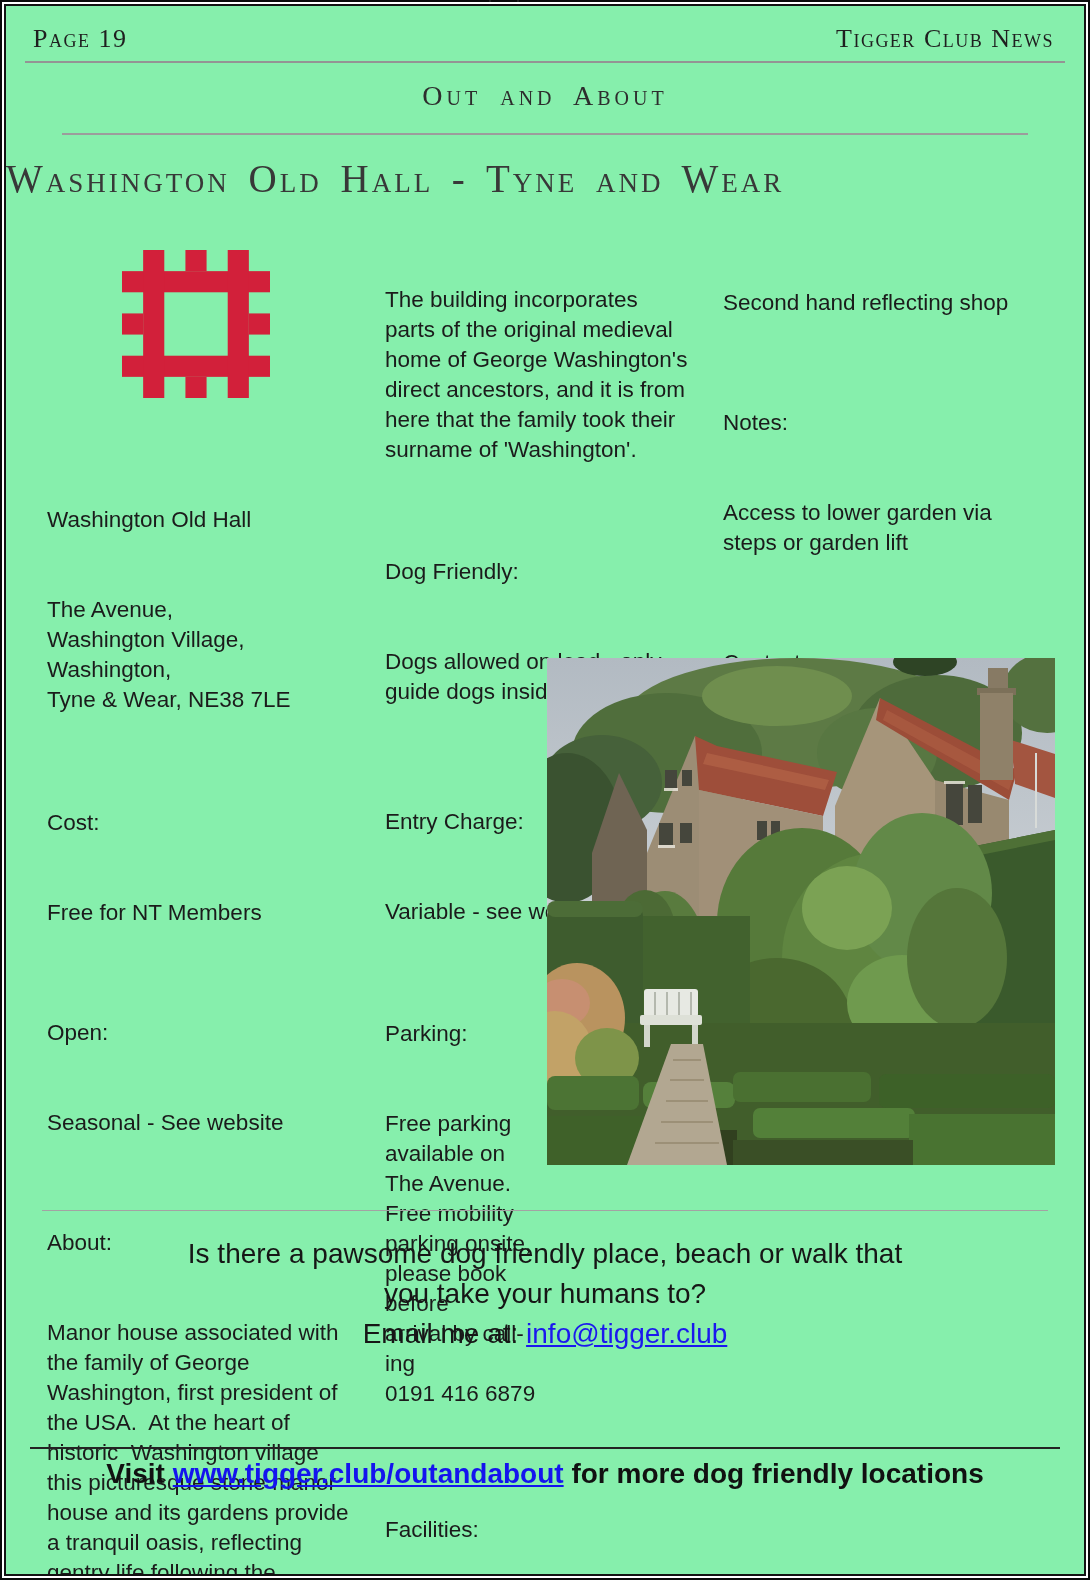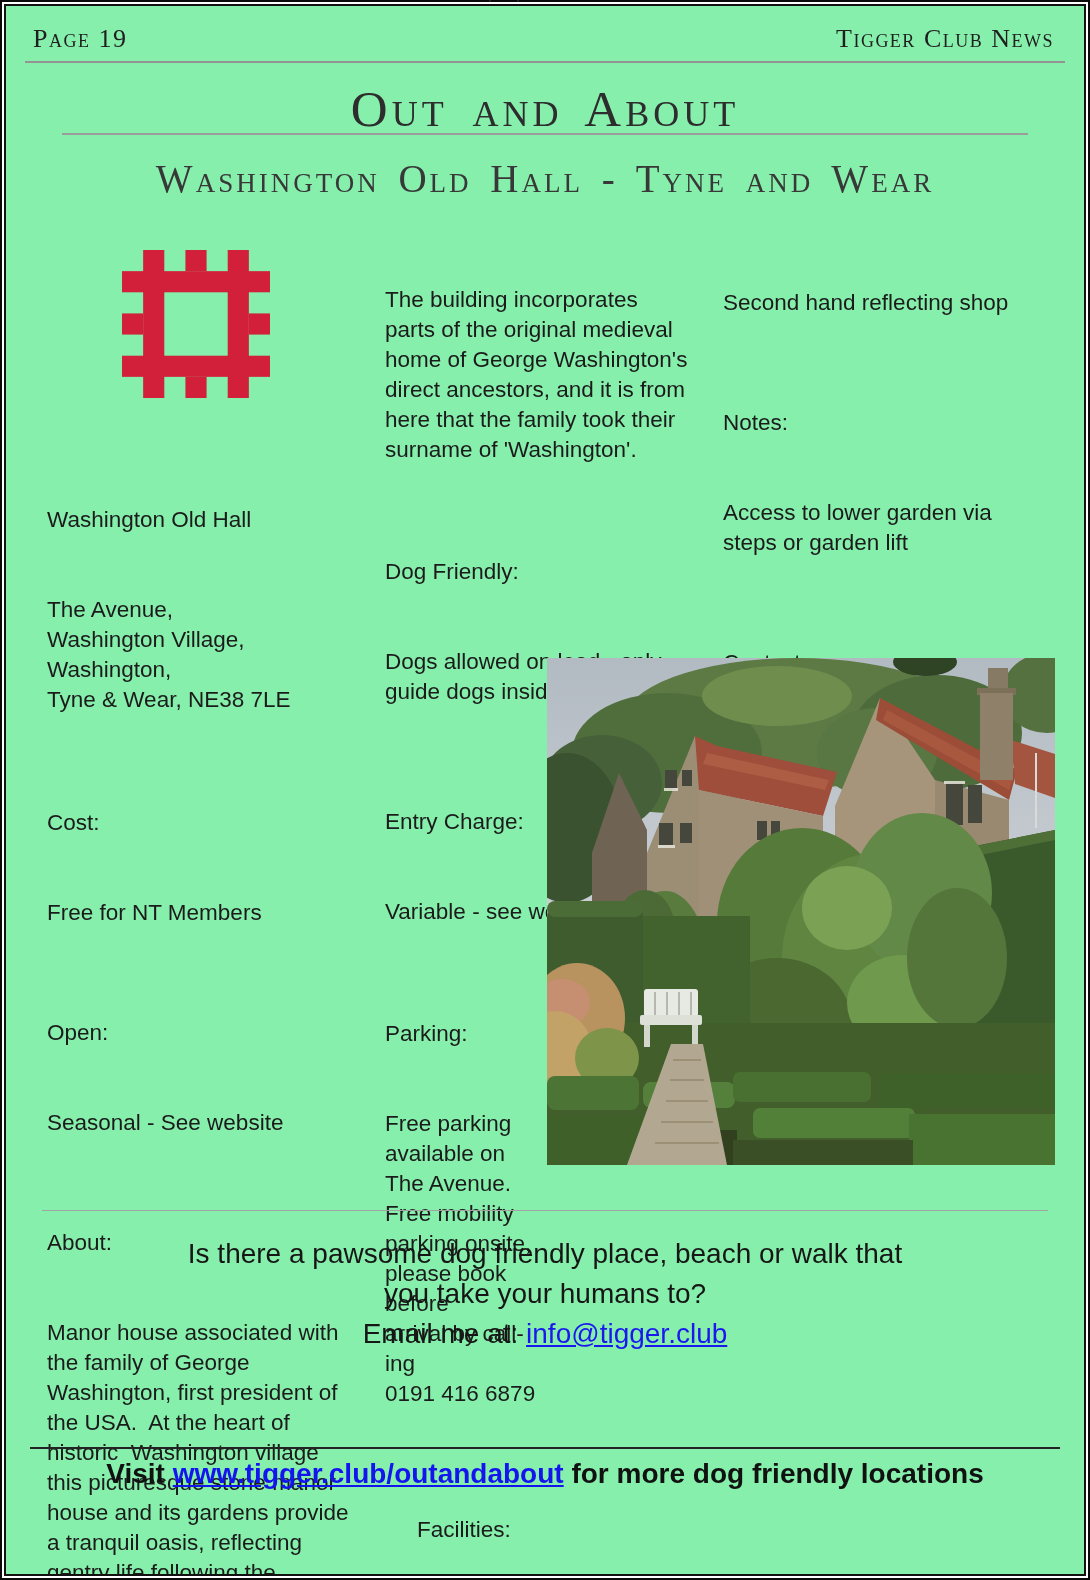--- a/index.html
+++ b/index.html
@@ -10,34 +10,34 @@
         overflow:hidden;}
   
   .abs{position:absolute;}
   .smallcaps{font-family:"Liberation Serif",serif;font-variant:small-caps;color:#1f1f1f;}
   .hdr{font-size:26px;letter-spacing:1.5px;top:18px;}
   .page-num{left:27px;}
   .masthead{right:30px;}
   .rule{background:#949494;height:2px;}
   .rule1{top:55px;left:19px;width:1040px;}
   .rule2{top:127px;left:56px;width:966px;height:2px;background:#9c9c9c;}
-  .title{top:74px;left:0;width:100%;text-align:center;font-size:51px;
+  .title{top:74px;left:0;width:100%;text-align:center;font-size:28px;
          letter-spacing:4px;word-spacing:8px;color:#2d2d2d;}
-  .subtitle{top:150px;left:0;width:100%;text-align:center;font-size:39px;
+  .subtitle{top:150px;left:0;width:100%;font-size:39px;
          letter-spacing:3px;word-spacing:6px;color:#383838;}
   .body-text{font-size:22.5px;line-height:30px;color:#1b1b1b;white-space:pre-wrap;}
   .b{font-weight:400;}
   .col-left{left:41px;top:439px;width:316px;}
   .col-mid{left:379px;top:219px;width:324px;}
   .col-right{left:717px;top:222px;width:340px;}
   .mt1{margin-top:33px;}
   .mt2{margin-top:30px;}
   .mt3{margin-top:40px;}
   .mt4{margin-top:32px;}
-  .mt5{margin-top:46px;margin-left:32px;}
+  .mt5{margin-top:46px;}
   .logo{left:116px;top:244px;}
   .photo{left:541px;top:652px;width:508px;height:507px;}
   .rule3{top:1204px;left:36px;width:1006px;height:1px;background:#a3a3a3;}
   .callout{left:0;top:1228px;width:100%;text-align:center;font-size:28px;
            line-height:40px;color:#161616;}
   .rule4{top:1441px;left:24px;width:1030px;height:2px;background:#232323;}
   .footer-line{left:0;top:1452px;width:100%;text-align:center;font-size:28px;
            font-weight:700;color:#111111;}
   a.lnk{color:#1b18ee;text-decoration:underline;}
   a.lnk-bold{color:#1414ee;text-decoration:underline;font-weight:700;}

